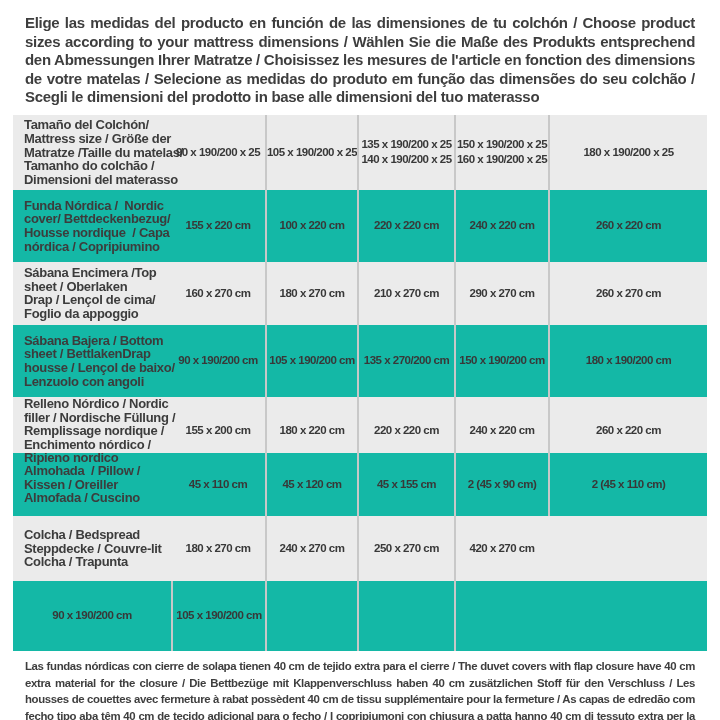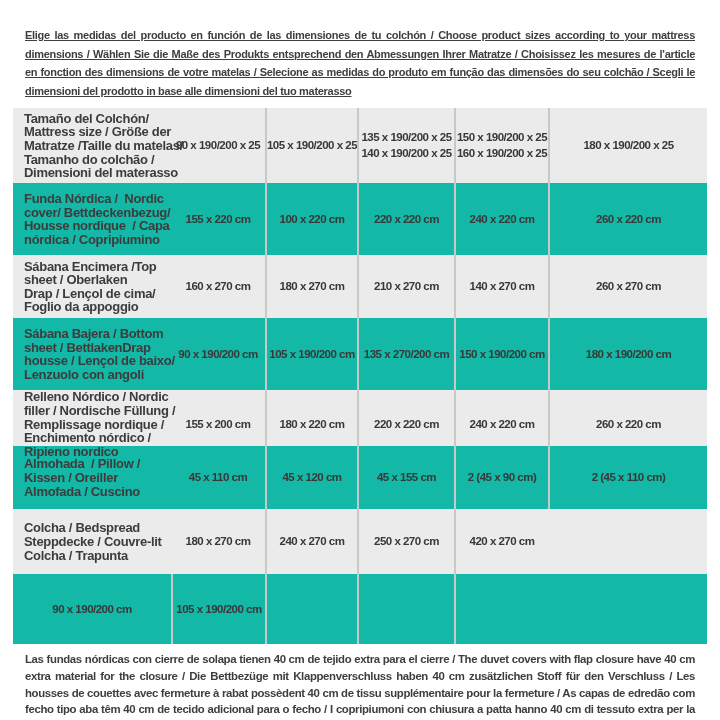--- a/index.html
+++ b/index.html
@@ -3,21 +3,21 @@
 <meta charset="utf-8">
 <style>
   html,body{margin:0;padding:0;background:#ffffff;}
   body{width:720px;height:720px;overflow:hidden;
        font-family:"Liberation Sans","DejaVu Sans",sans-serif;
        color:#3c3c3c;-webkit-font-smoothing:antialiased;}
   .page{width:720px;height:720px;background:#fff;box-sizing:border-box;padding-top:14px;}
 
   
   .note{font-weight:700;text-align:justify;color:#3e3e3e;}
-  .note.top{margin:12px 25px 8px 25px;font-size:11px;line-height:18.6px;letter-spacing:-0.3px;text-decoration:underline;}
+  .note.top{margin:0 25px 8px 25px;font-size:15px;line-height:18.6px;letter-spacing:-0.3px;}
   .note.bottom{margin:7px 25px 0 25px;font-size:11.4px;line-height:16.6px;letter-spacing:-0.35px;}
 
   
   .sizetable{margin:0 13px;width:694px;}
   .trow{display:grid;grid-template-columns:158px 94px 92px 97px 94px 1fr;align-items:stretch;}
   .trow.gray{background:#ebebeb;}
   .trow.white{background:#14b8a6;}
   .r1{height:75px}.r2{height:72px}.r3{height:63px}.r4{height:72px}
   .r5{height:56px}.r6{height:63px}.r7{height:65px}.r8{height:70px}
 
@@ -67,21 +67,21 @@
     </div>
 
     <div class="trow gray r3">
       <div class="lbl">Sábana Encimera /Top
 sheet / Oberlaken
 Drap / Lençol de cima/
 Foglio da appoggio</div>
       <div class="val">160 x 270 cm</div>
       <div class="val bdr">180 x 270 cm</div>
       <div class="val bdr">210 x 270 cm</div>
-      <div class="val bdr">140 x 270 cm</div>
+      <div class="val bdr">290 x 270 cm</div>
       <div class="val bdr">260 x 270 cm</div>
     </div>
 
     <div class="trow white r4">
       <div class="lbl">Sábana Bajera / Bottom
 sheet / BettlakenDrap
 housse / Lençol de baixo/
 Lenzuolo con angoli</div>
       <div class="val">90 x 190/200 cm</div>
       <div class="val bdr">105 x 190/200 cm</div>

